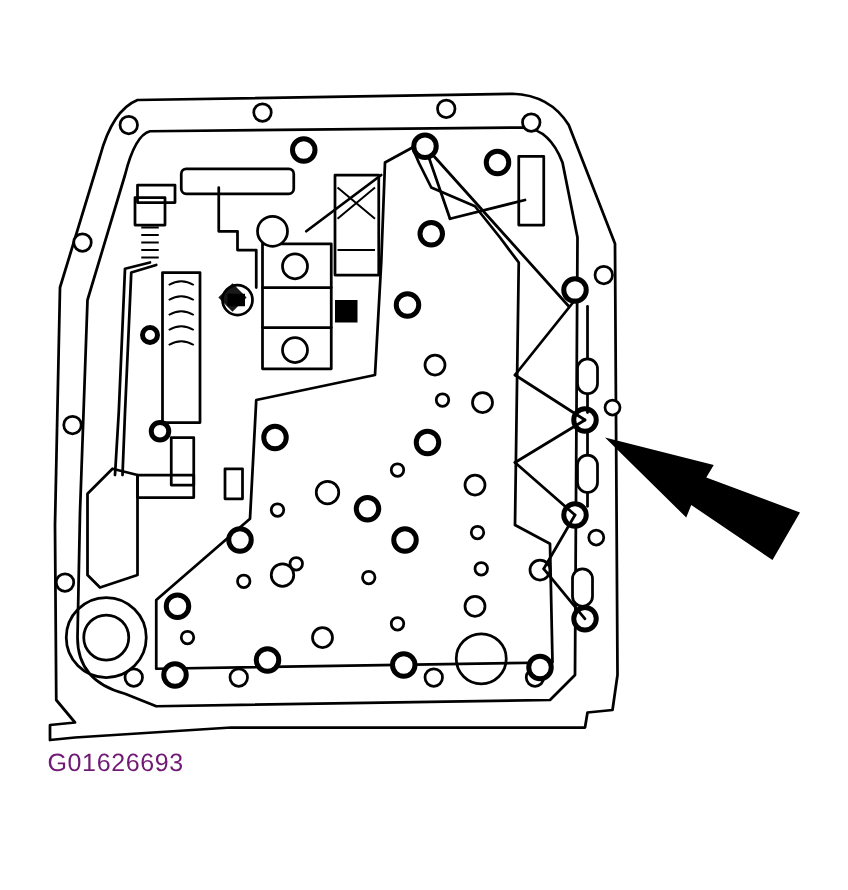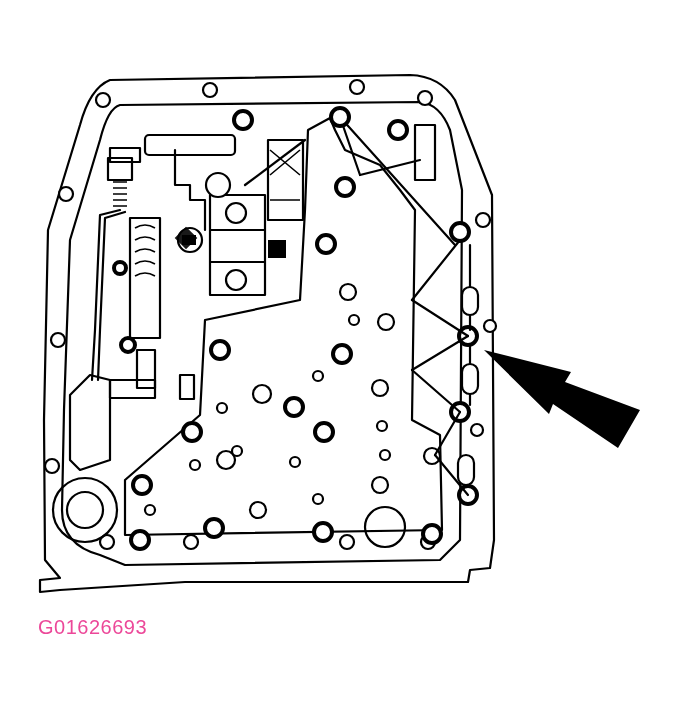--- a/index.html
+++ b/index.html
@@ -1,18 +1,18 @@
 <!DOCTYPE html>
 <html><head>
 <meta charset="utf-8">
 <style>
   html,body{margin:0;padding:0;background:#ffffff;}
   body{width:678px;height:712px;position:relative;overflow:hidden;font-family:"Liberation Sans",sans-serif;}
   #diagram{position:absolute;left:0;top:0;width:678px;height:600px;}
-  #caption{position:absolute;left:38px;top:616px;font-size:20px;color:#ec4899;letter-spacing:0.5px;}
+  #caption{position:absolute;left:38px;top:600px;font-size:20px;color:#701a75;letter-spacing:0.5px;}
   svg .ln{fill:none;stroke:#000;stroke-width:2.2;stroke-linejoin:round;stroke-linecap:round;}
   svg .thin{fill:none;stroke:#000;stroke-width:1.6;}
   svg .hole{fill:#fff;stroke:#000;stroke-width:2.2;}
   svg .bolt{fill:#fff;stroke:#000;stroke-width:4;}
   svg .blk{fill:#000;stroke:none;}
 </style>
 </head>
 <body>
 
 <div id="diagram">

